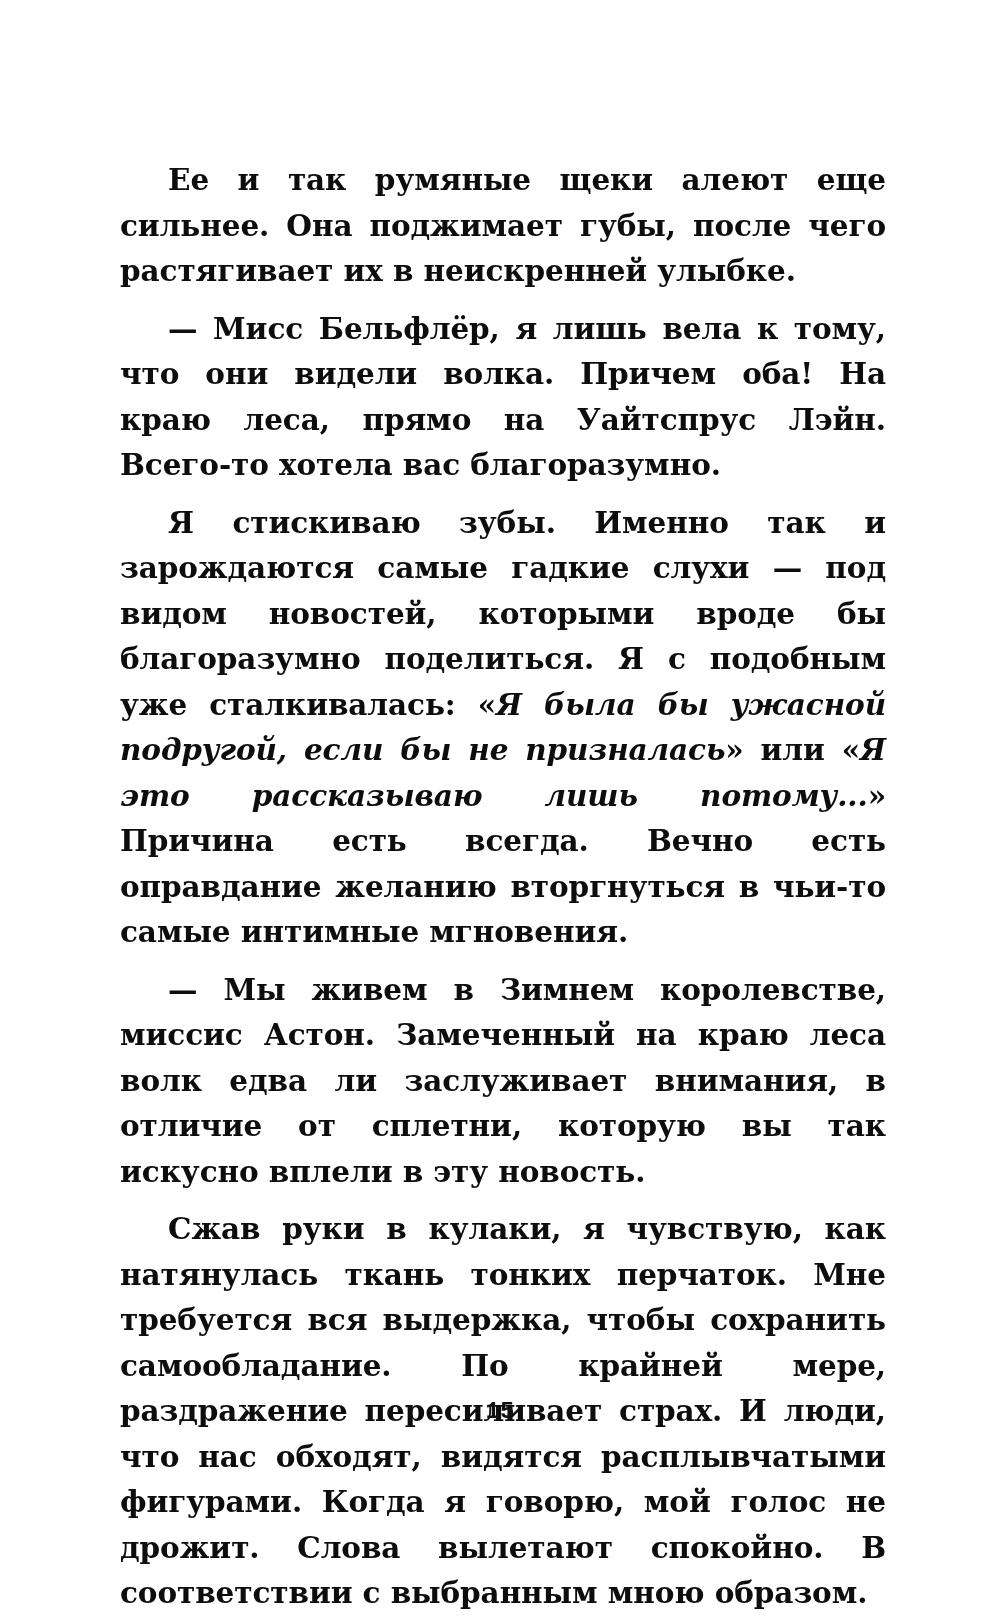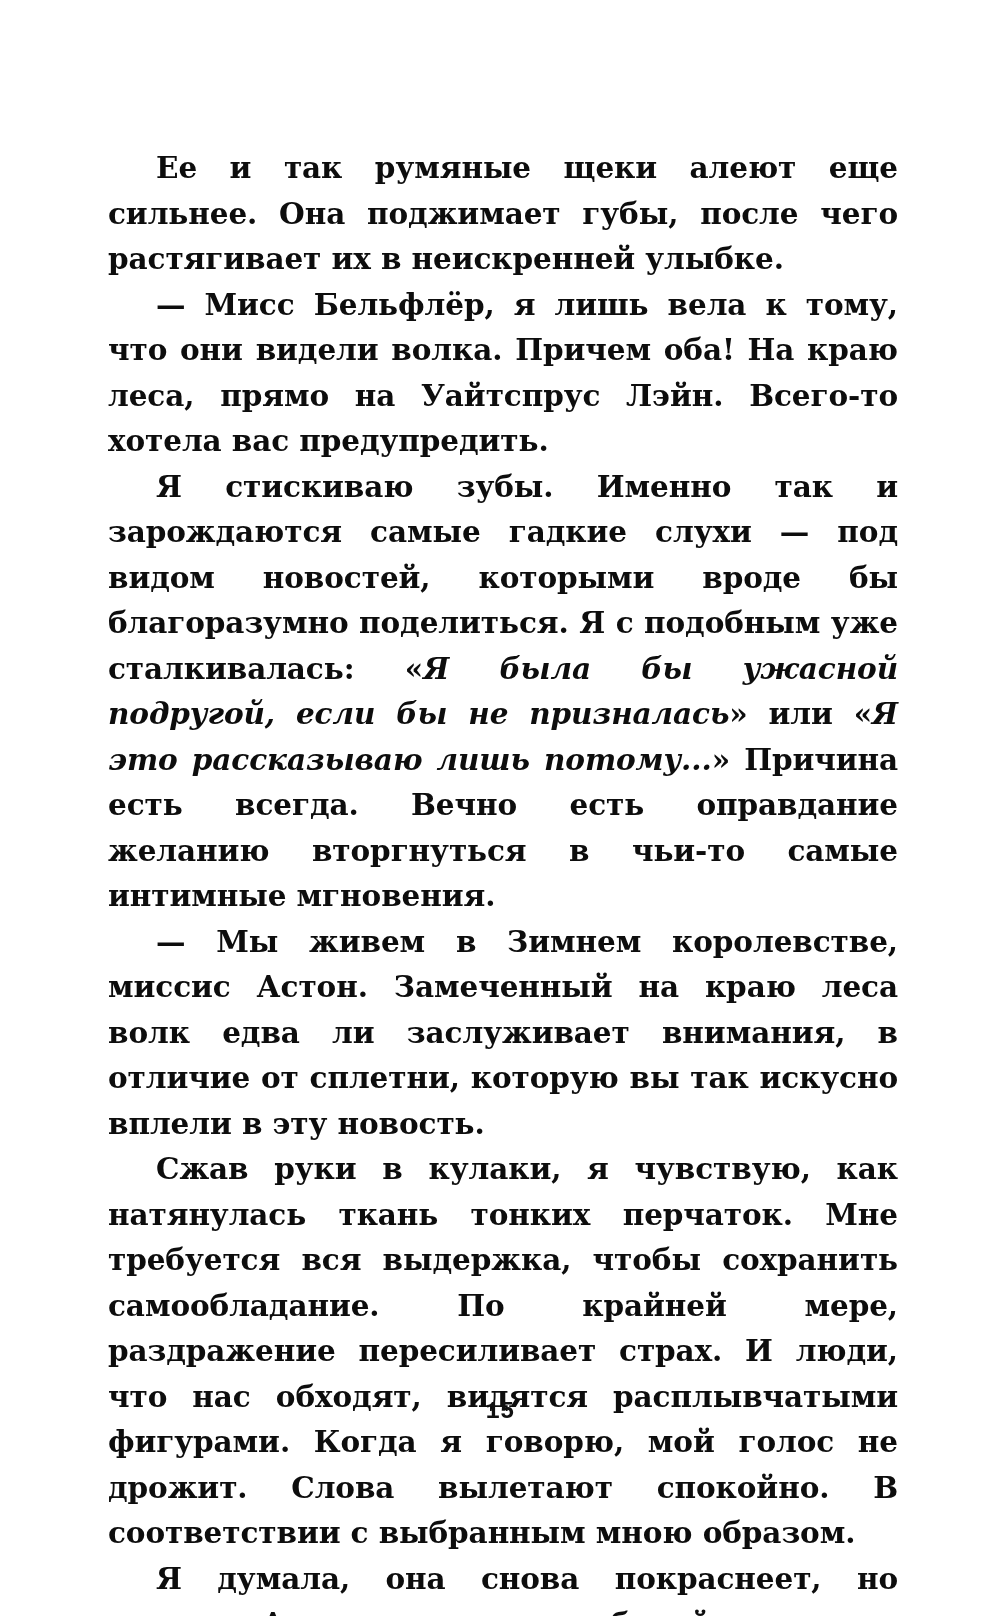--- a/index.html
+++ b/index.html
@@ -23,21 +23,21 @@
     font-family: "DejaVu Serif", "Liberation Serif", serif;
     font-size: 29.5px;
     line-height: 45.5px;
     color: #0d0d0d;
     text-align: justify;
     text-justify: inter-word;
     font-weight: 600;
     letter-spacing: -0.1px;
   }
   .para {
-    margin: 0;
+    margin: 12px;
     text-indent: 48px;
     hyphens: manual;
   }
   .para em {
     font-style: italic;
     font-weight: 600;
   }
   .page-number {
     position: absolute;
     left: 0;
@@ -50,21 +50,21 @@
     color: #111111;
   }
 </style>
 </head>
 <body>
 
 <div class="page">
 
   <div class="text-block">
     <p class="para" id="p1"><span>Ее и так румяные щеки алеют еще сильнее. Она поджимает губы, после чего растягивает их в неискренней улыбке.</span></p>
-    <p class="para" id="p2"><span>— Мисс Бельфлёр, я лишь вела к тому, что они видели волка. Причем оба! На краю леса, прямо на Уайтспрус Лэйн. Всего-то хотела вас предупредить.</span></p>
+    <p class="para" id="p2"><span>— Мисс Бельфлёр, я лишь вела к тому, что они видели волка. Причем оба! На краю леса, прямо на Уайтспрус Лэйн. Всего-то хотела вас благоразумно.</span></p>
     <p class="para" id="p3"><span>Я стискиваю зубы. Именно так и зарождаются самые гадкие слухи — под видом новостей, которыми вроде бы благоразумно поделиться. Я с подобным уже сталкивалась: «</span><em>Я была бы ужасной подругой, если бы не призналась</em><span>» или «</span><em>Я это рассказываю лишь потому...</em><span>» Причина есть всегда. Вечно есть оправдание желанию вторгнуться в чьи-то самые интимные мгновения.</span></p>
     <p class="para" id="p5"><span>— Мы живем в Зимнем королевстве, миссис Астон. Замеченный на краю леса волк едва ли заслуживает внимания, в отличие от сплетни, которую вы так искусно вплели в эту новость.</span></p>
     <p class="para" id="p4"><span>Сжав руки в кулаки, я чувствую, как натянулась ткань тонких перчаток. Мне требуется вся выдержка, чтобы сохранить самообладание. По крайней мере, раздражение пересиливает страх. И люди, что нас обходят, видятся расплывчатыми фигурами. Когда я говорю, мой голос не дрожит. Слова вылетают спокойно. В соответствии с выбранным мною образом.</span></p>
     <p class="para" id="p6"><span>Я думала, она снова покраснеет, но миссис Астон выглядит сбитой с толку. Более того, моя отповедь будто придает ей смелости, и ее улыбка становится шире.</span></p>
   </div>
 
   <div class="page-number">15</div>
 
 </div>
 

